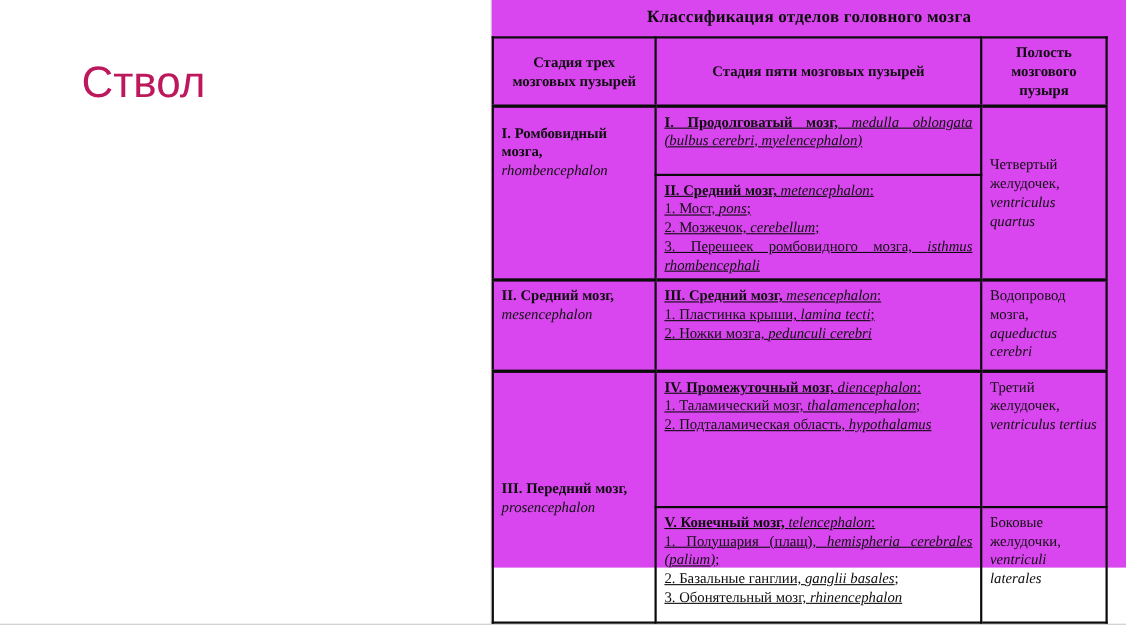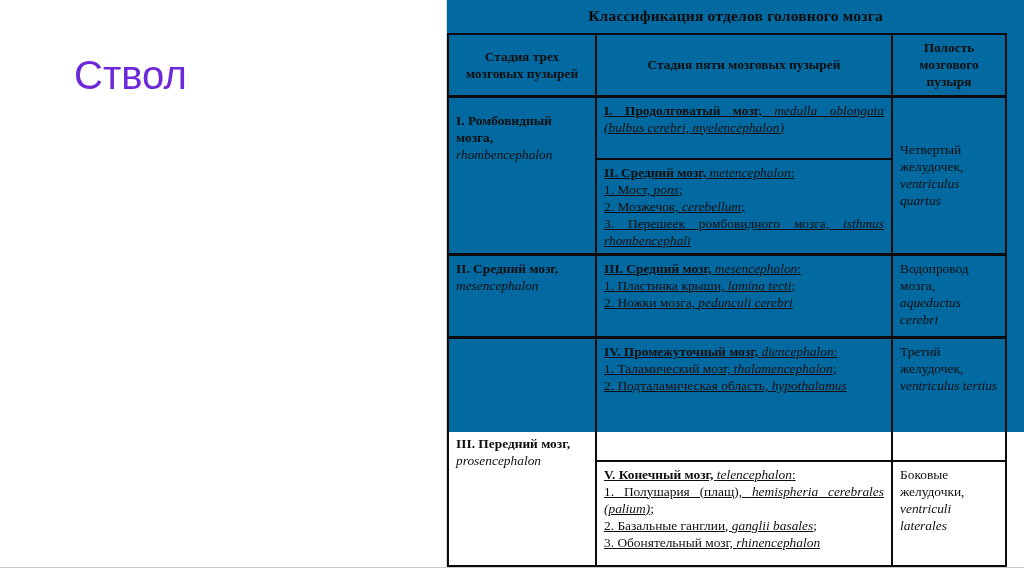--- a/index.html
+++ b/index.html
@@ -11,39 +11,39 @@
     font-family: "Liberation Serif", serif;
     color: #101010;
   }
   .stvol {
     position: absolute;
     left: 74px;
     top: 52px;
     font-family: "Liberation Sans", sans-serif;
     font-size: 40px;
     line-height: 1.15;
-    color: #6d28d9;
+    color: #be185d;
   }
   .v-divider {
     position: absolute;
     left: 446px; top: 0;
     width: 1px; height: 567px;
     background: #d6d6d6;
   }
   .bottom-line {
     position: absolute;
     left: 0; top: 567px;
     width: 1024px; height: 1px;
     background: #c9c9c9;
   }
   .scan {
     position: absolute;
     left: 447px; top: 0;
-    width: 577px; height: 432px;
-    background: #0369a1;
+    width: 577px; height: 516px;
+    background: #d946ef;
   }
   .tbl-title {
     margin-top: 7px;
     text-align: center;
     font-weight: bold;
     font-size: 15.5px;
     letter-spacing: 0.2px;
     color: #0b0b0b;
   }
   table.cls {

